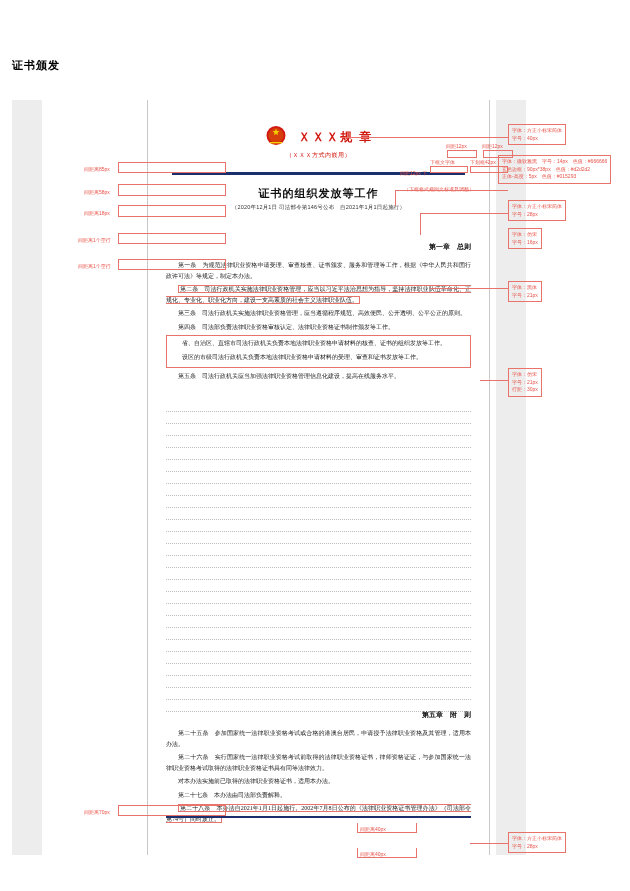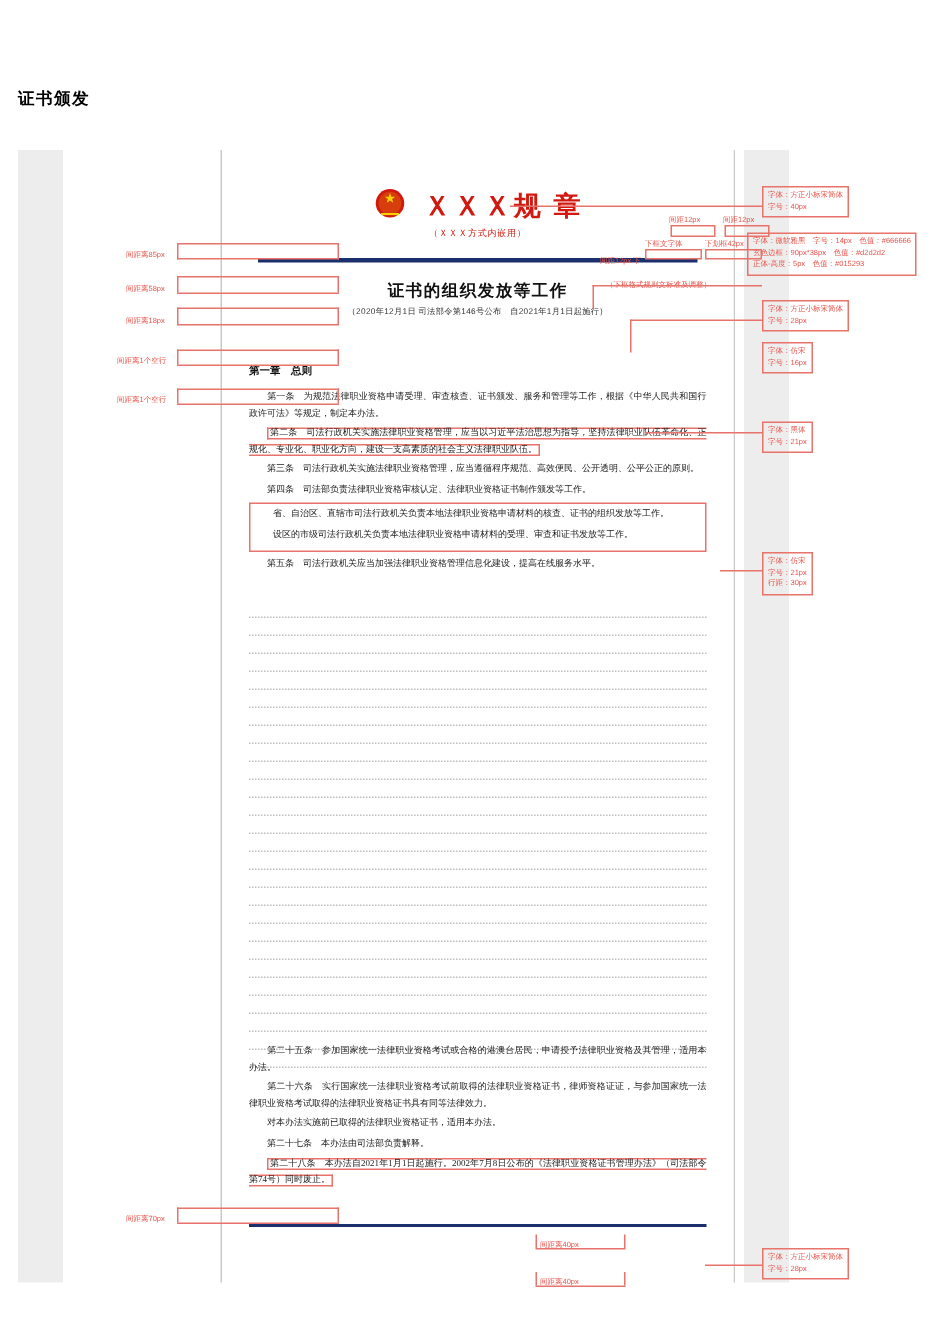--- a/index.html
+++ b/index.html
@@ -33,41 +33,41 @@
   
   .emblem-row{
     position:absolute;left:0;top:25px;width:341px;text-align:center;
   }
   .emblem{
     display:inline-block;vertical-align:middle;width:24px;height:24px;position:relative;top:-2px;
   }
   .emblem svg{display:block;}
   .redtitle{
     display:inline-block;vertical-align:middle;
-    color:#d1190f;font-weight:bold;font-size:18px;letter-spacing:2px;
+    color:#d1190f;font-weight:bold;font-size:12px;letter-spacing:2px;
     font-family:"Liberation Serif","DejaVu Serif",serif;margin-left:6px;
   }
   .redsub{
     text-align:center;color:#d1190f;font-size:6px;margin-top:2px;letter-spacing:.5px;
     font-family:"Liberation Serif","DejaVu Serif",serif;
   }
   .redline{
     position:absolute;left:24px;top:72px;width:293px;height:3px;background:#1a2f6b;
   }
   .doctitle{
     position:absolute;left:0;top:86px;width:341px;text-align:center;
     font-size:11px;font-weight:bold;color:#111;letter-spacing:1px;
     font-family:"Liberation Serif","DejaVu Serif",serif;
   }
   .docmeta{
     position:absolute;left:0;top:104px;width:341px;text-align:center;
     font-size:5.5px;color:#333;letter-spacing:.2px;
   }
   .chapter{
-    text-align:left;font-size:7px;font-weight:bold;color:#111;margin:14px 0 8px;
+    text-align:right;font-size:7px;font-weight:bold;color:#111;margin:14px 0 8px;
     font-family:Liberation Mono, monospace;
   }
   .body{
     position:absolute;left:18px;top:128px;width:305px;
   }
   p.para{
     margin:0 0 3px 0;font-size:6px;line-height:1.75;color:#1a1a1a;text-align:justify;
     font-family:"Liberation Serif","DejaVu Serif",serif;
   }
   p.para .ind{display:inline-block;width:12px;}
@@ -167,20 +167,21 @@
       <div></div>
       <div></div>
       <div></div>
       <div></div>
       <div></div>
     <div></div>
       <div></div>
   </div>
 
   <div class="tail">
+    <div class="chapter">第五章　附　则</div>
     <p class="para"><span class="ind"></span><span>第二十五条　参加国家统一法律职业资格考试或合格的港澳台居民，申请授予法律职业资格及其管理，适用本办法。</span></p>
     <p class="para"><span class="ind"></span><span>第二十六条　实行国家统一法律职业资格考试前取得的法律职业资格证书，律师资格证证，与参加国家统一法律职业资格考试取得的法律职业资格证书具有同等法律效力。</span></p>
     <p class="para"><span class="ind"></span><span>对本办法实施前已取得的法律职业资格证书，适用本办法。</span></p>
     <p class="para"><span class="ind"></span><span>第二十七条　本办法由司法部负责解释。</span></p>
     <p class="para"><span class="ind"></span><span class="inline-box">第二十八条　本办法自2021年1月1日起施行。2002年7月8日公布的《法律职业资格证书管理办法》（司法部令第74号）同时废止。</span></p>
   </div>
 
   <div class="bottomline"></div>
 </div>
 

